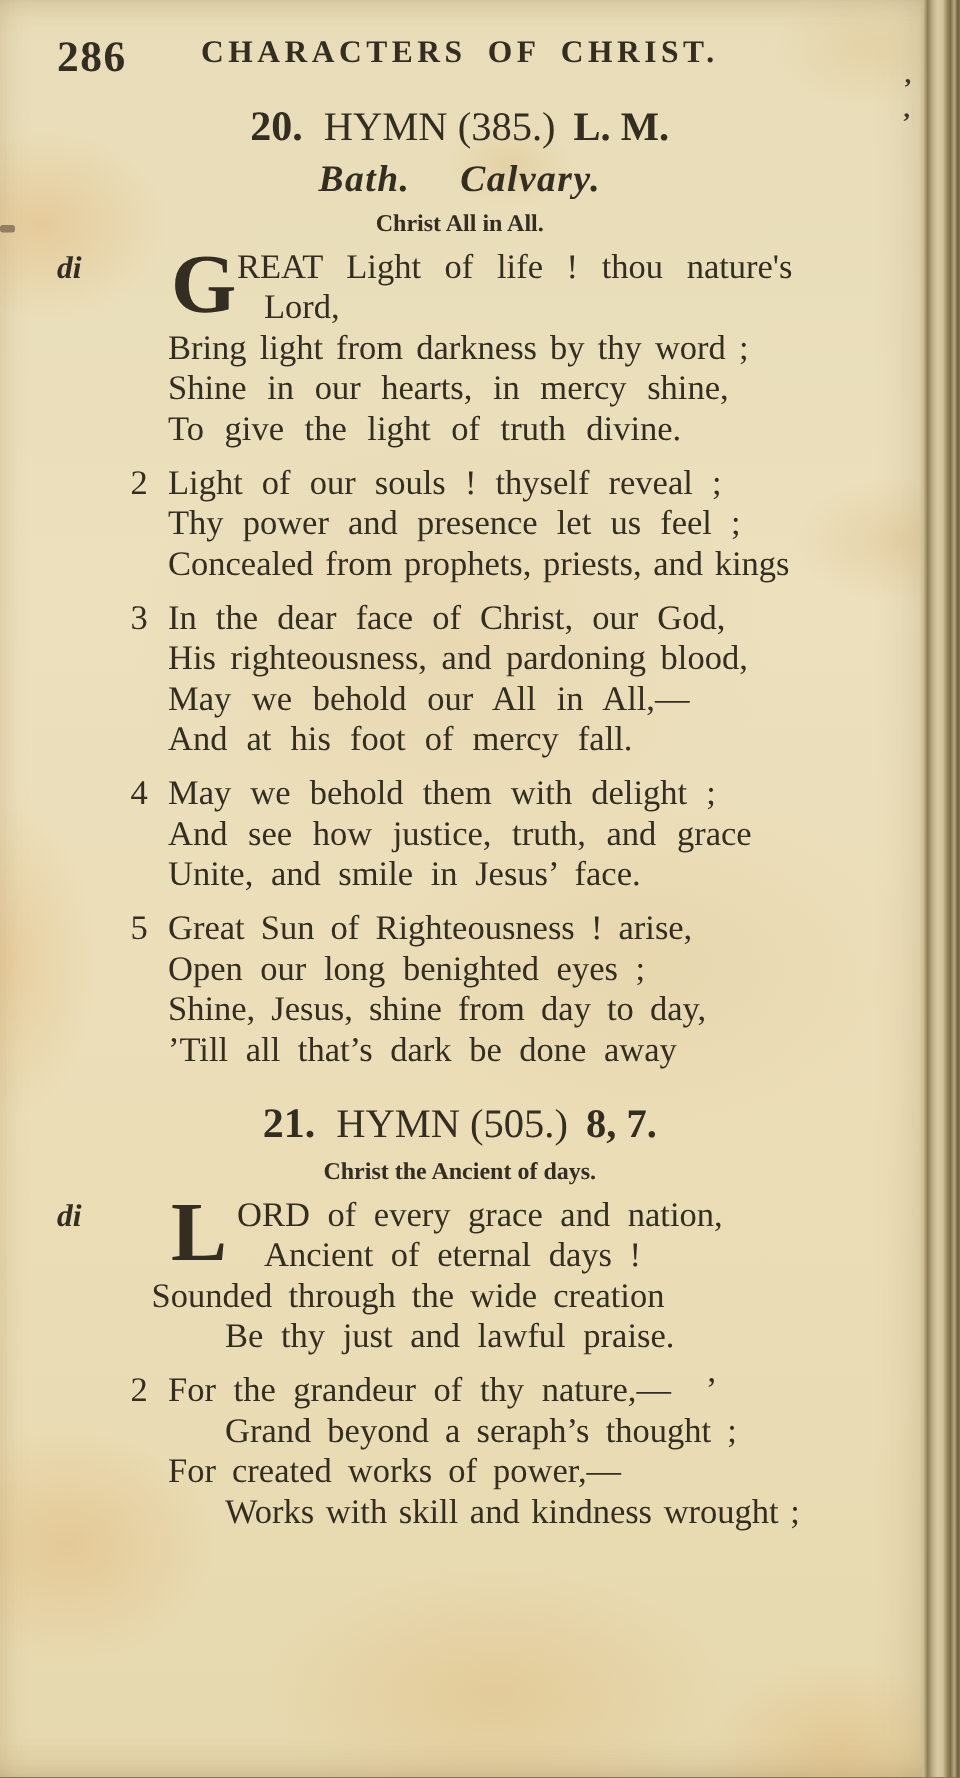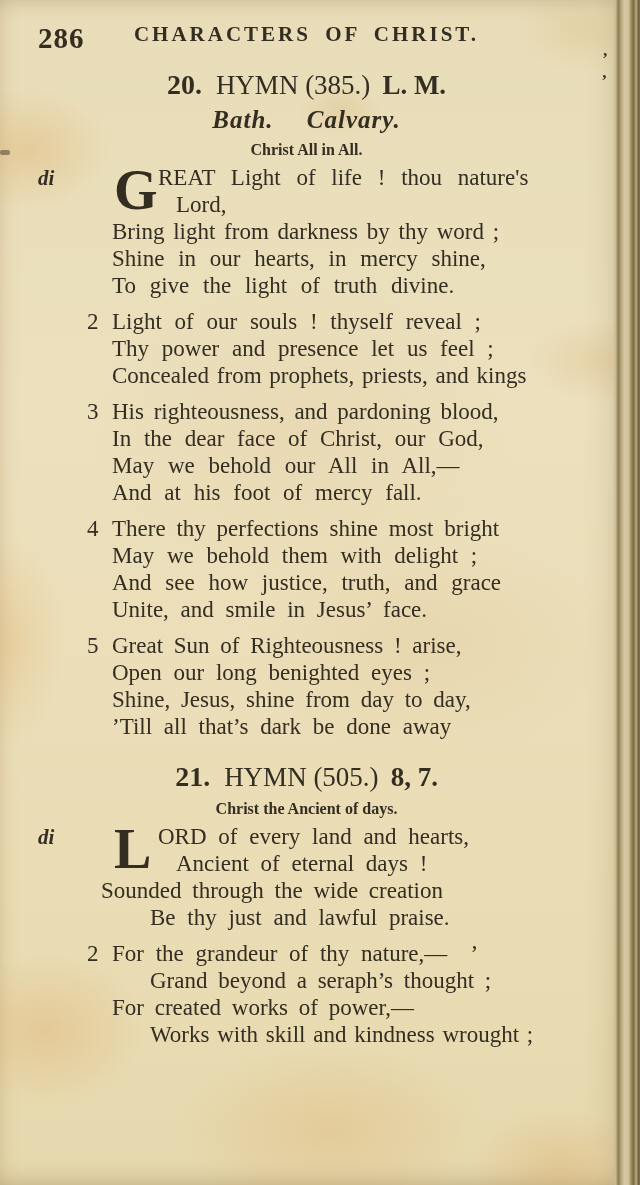--- a/index.html
+++ b/index.html
@@ -100,29 +100,28 @@
 
       <div class="verse">
         <span class="vnum">2</span>
         <div class="l ws7">Light of our souls ! thyself reveal ;</div>
         <div class="l ws7">Thy power and presence let us feel ;</div>
         <div class="l ws2">Concealed from prophets, priests, and kings</div>
       </div>
 
       <div class="verse">
         <span class="vnum">3</span>
+        <div class="l ws7">In the dear face of Christ, our God,</div>
         <div class="l ws4">His righteousness, and pardoning blood,</div>
-        <div class="l ws7">In the dear face of Christ, our God,</div>
         <div class="l ws8">May we behold our All in All,—</div>
         <div class="l ws7">And at his foot of mercy fall.</div>
       </div>
 
       <div class="verse">
         <span class="vnum">4</span>
-        <div class="l">There thy perfections shine most bright</div>
         <div class="l ws7">May we behold them with delight ;</div>
         <div class="l ws8">And see how justice, truth, and grace</div>
         <div class="l ws6">Unite, and smile in Jesus’ face.</div>
       </div>
 
       <div class="verse">
         <span class="vnum">5</span>
         <div class="l">Great Sun of Righteousness ! arise,</div>
         <div class="l ws6">Open our long benighted eyes ;</div>
         <div class="l">Shine, Jesus, shine from day to day,</div>
@@ -132,21 +131,21 @@
 
     <section>
       <div class="hymn-heading">
         <span class="hymn-no">21.</span><span>HYMN (505.)</span><span class="hymn-meter">8, 7.</span>
       </div>
       <div class="subject-line">Christ the Ancient of days.</div>
 
       <div class="verse">
         <span class="margin-note">di</span>
         <span class="dropcap">L</span>
-        <div class="l dc1 ws6">ORD of every land and hearts,</div>
+        <div class="l dc1 ws6">ORD of every grace and nation,</div>
         <div class="l cont ws6">Ancient of eternal days !</div>
         <div class="l out">Sounded through the wide creation</div>
         <div class="l ind ws6">Be thy just and lawful praise.</div>
       </div>
 
       <div class="verse">
         <span class="vnum">2</span>
         <div class="l ws6">For the grandeur of thy nature,—  ’</div>
         <div class="l ind">Grand beyond a seraph’s thought ;</div>
         <div class="l">For created works of power,—</div>

